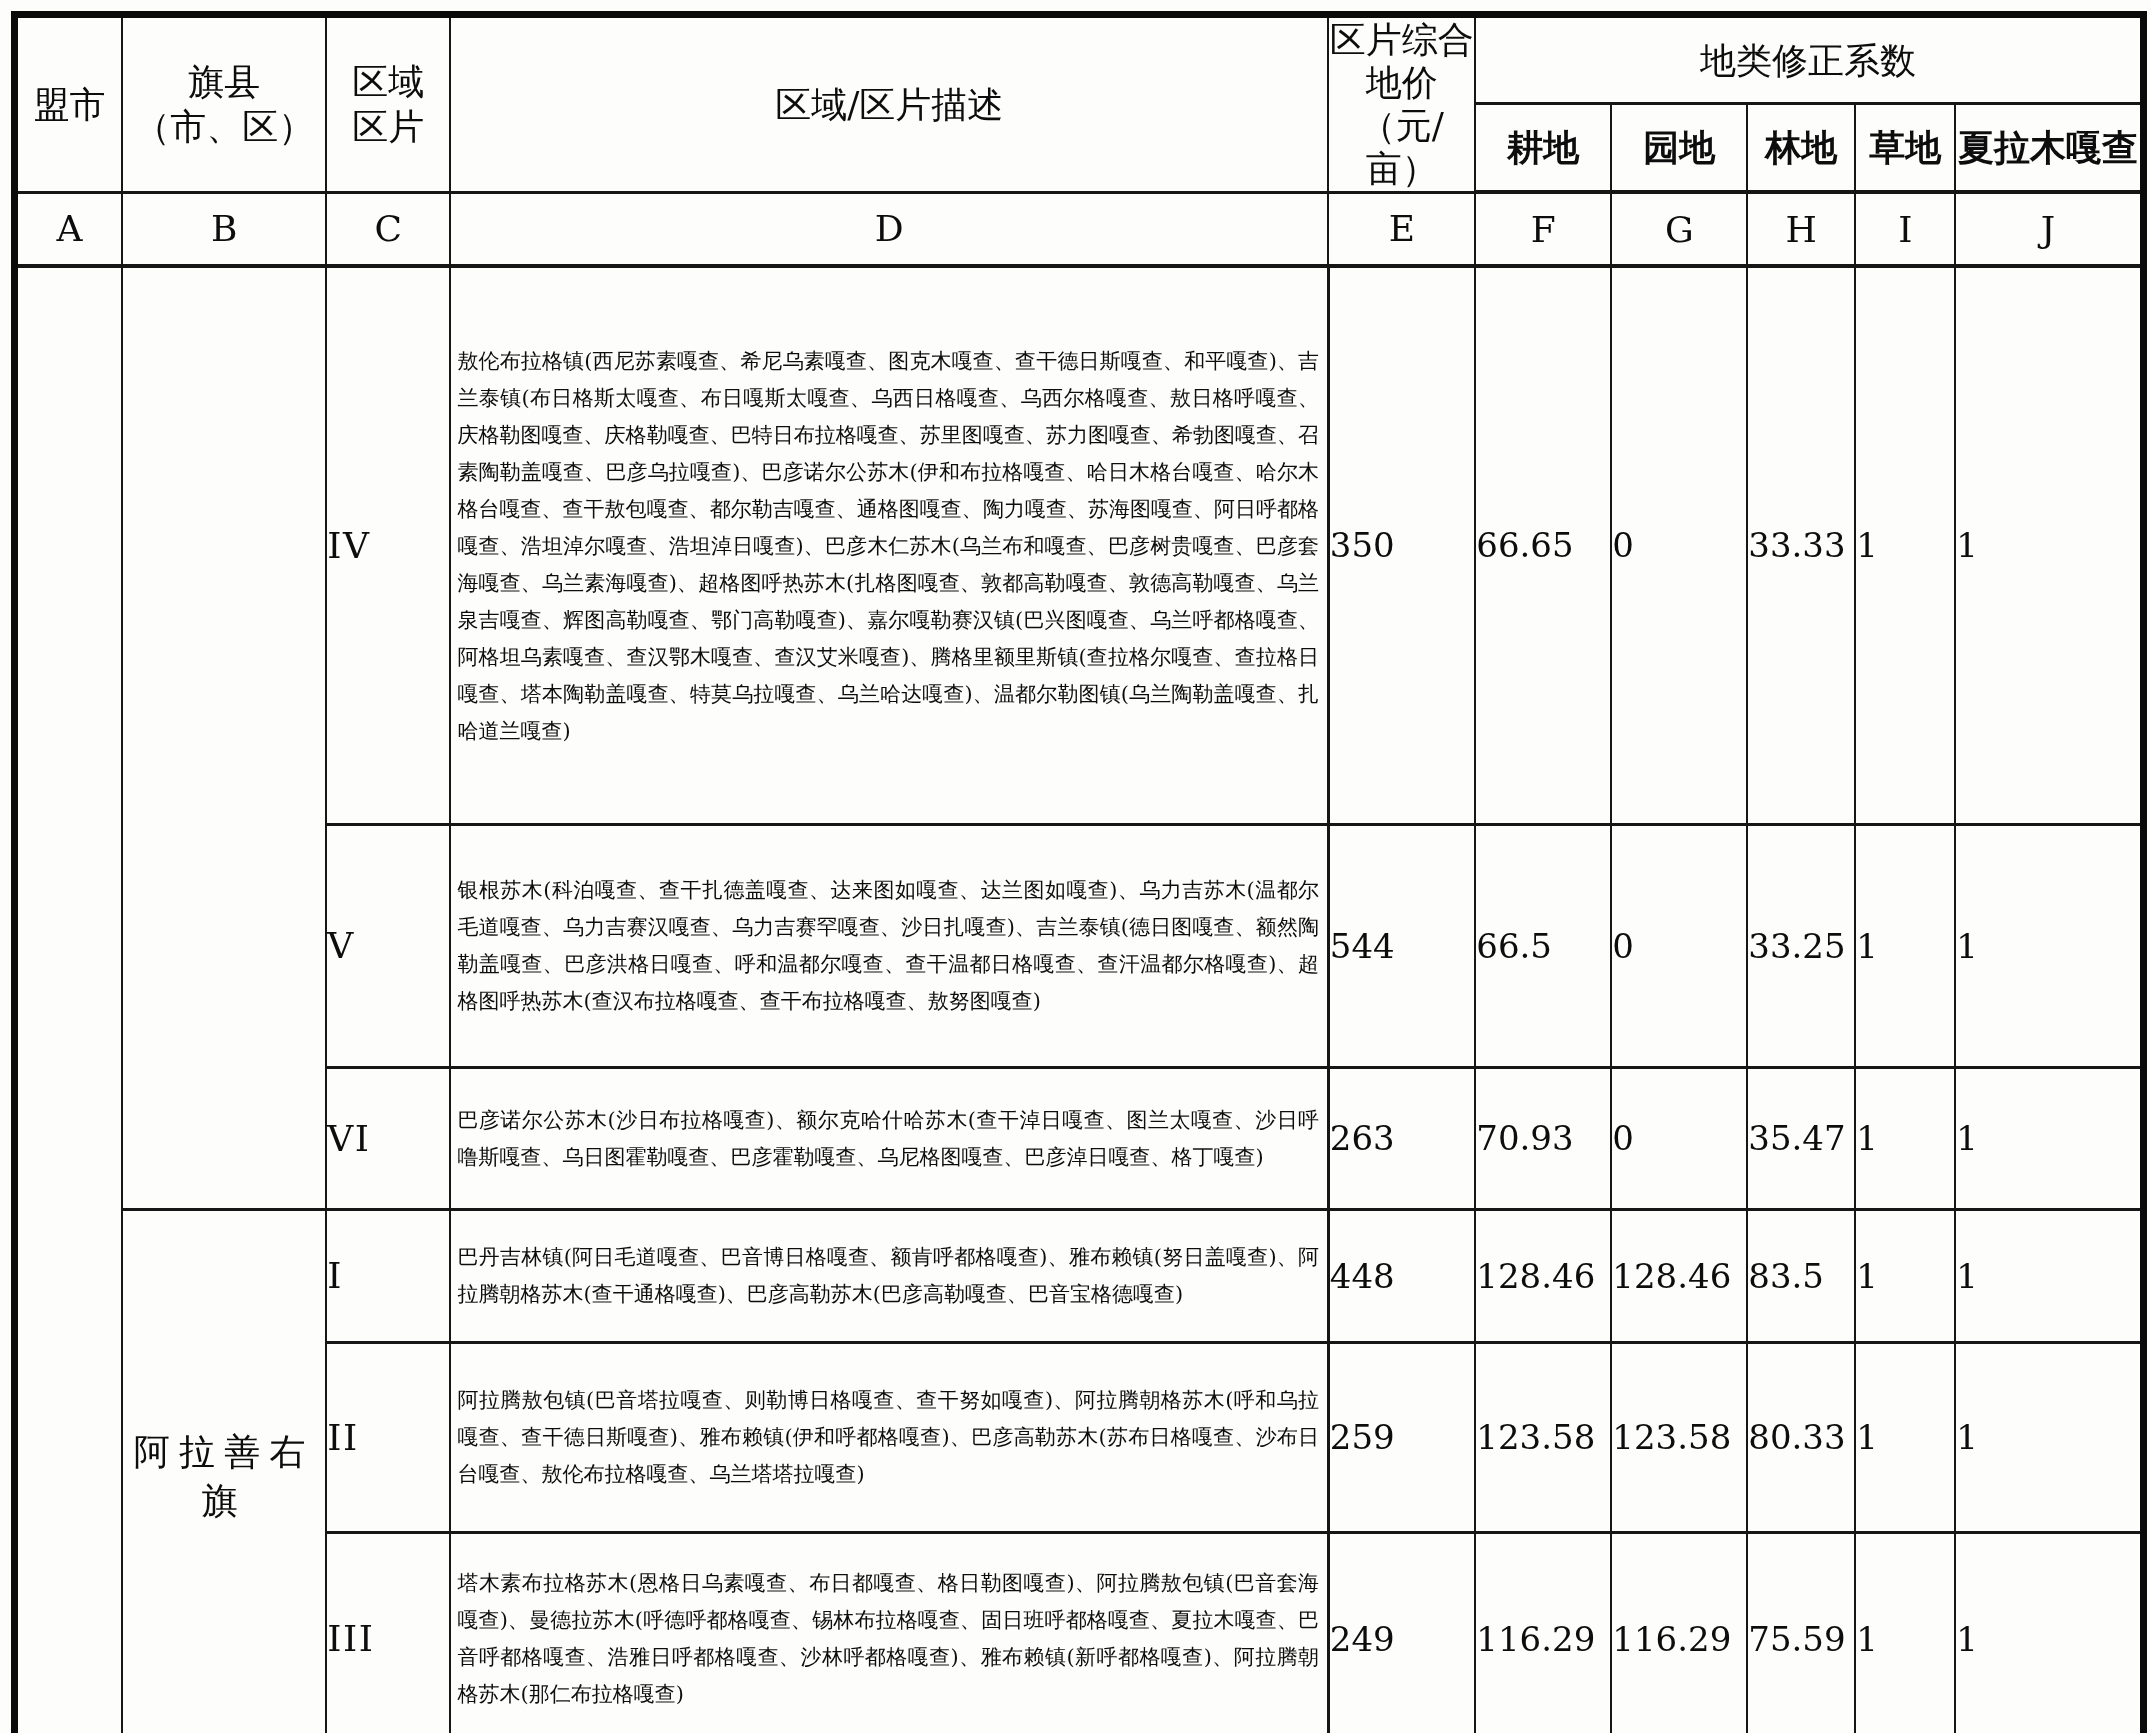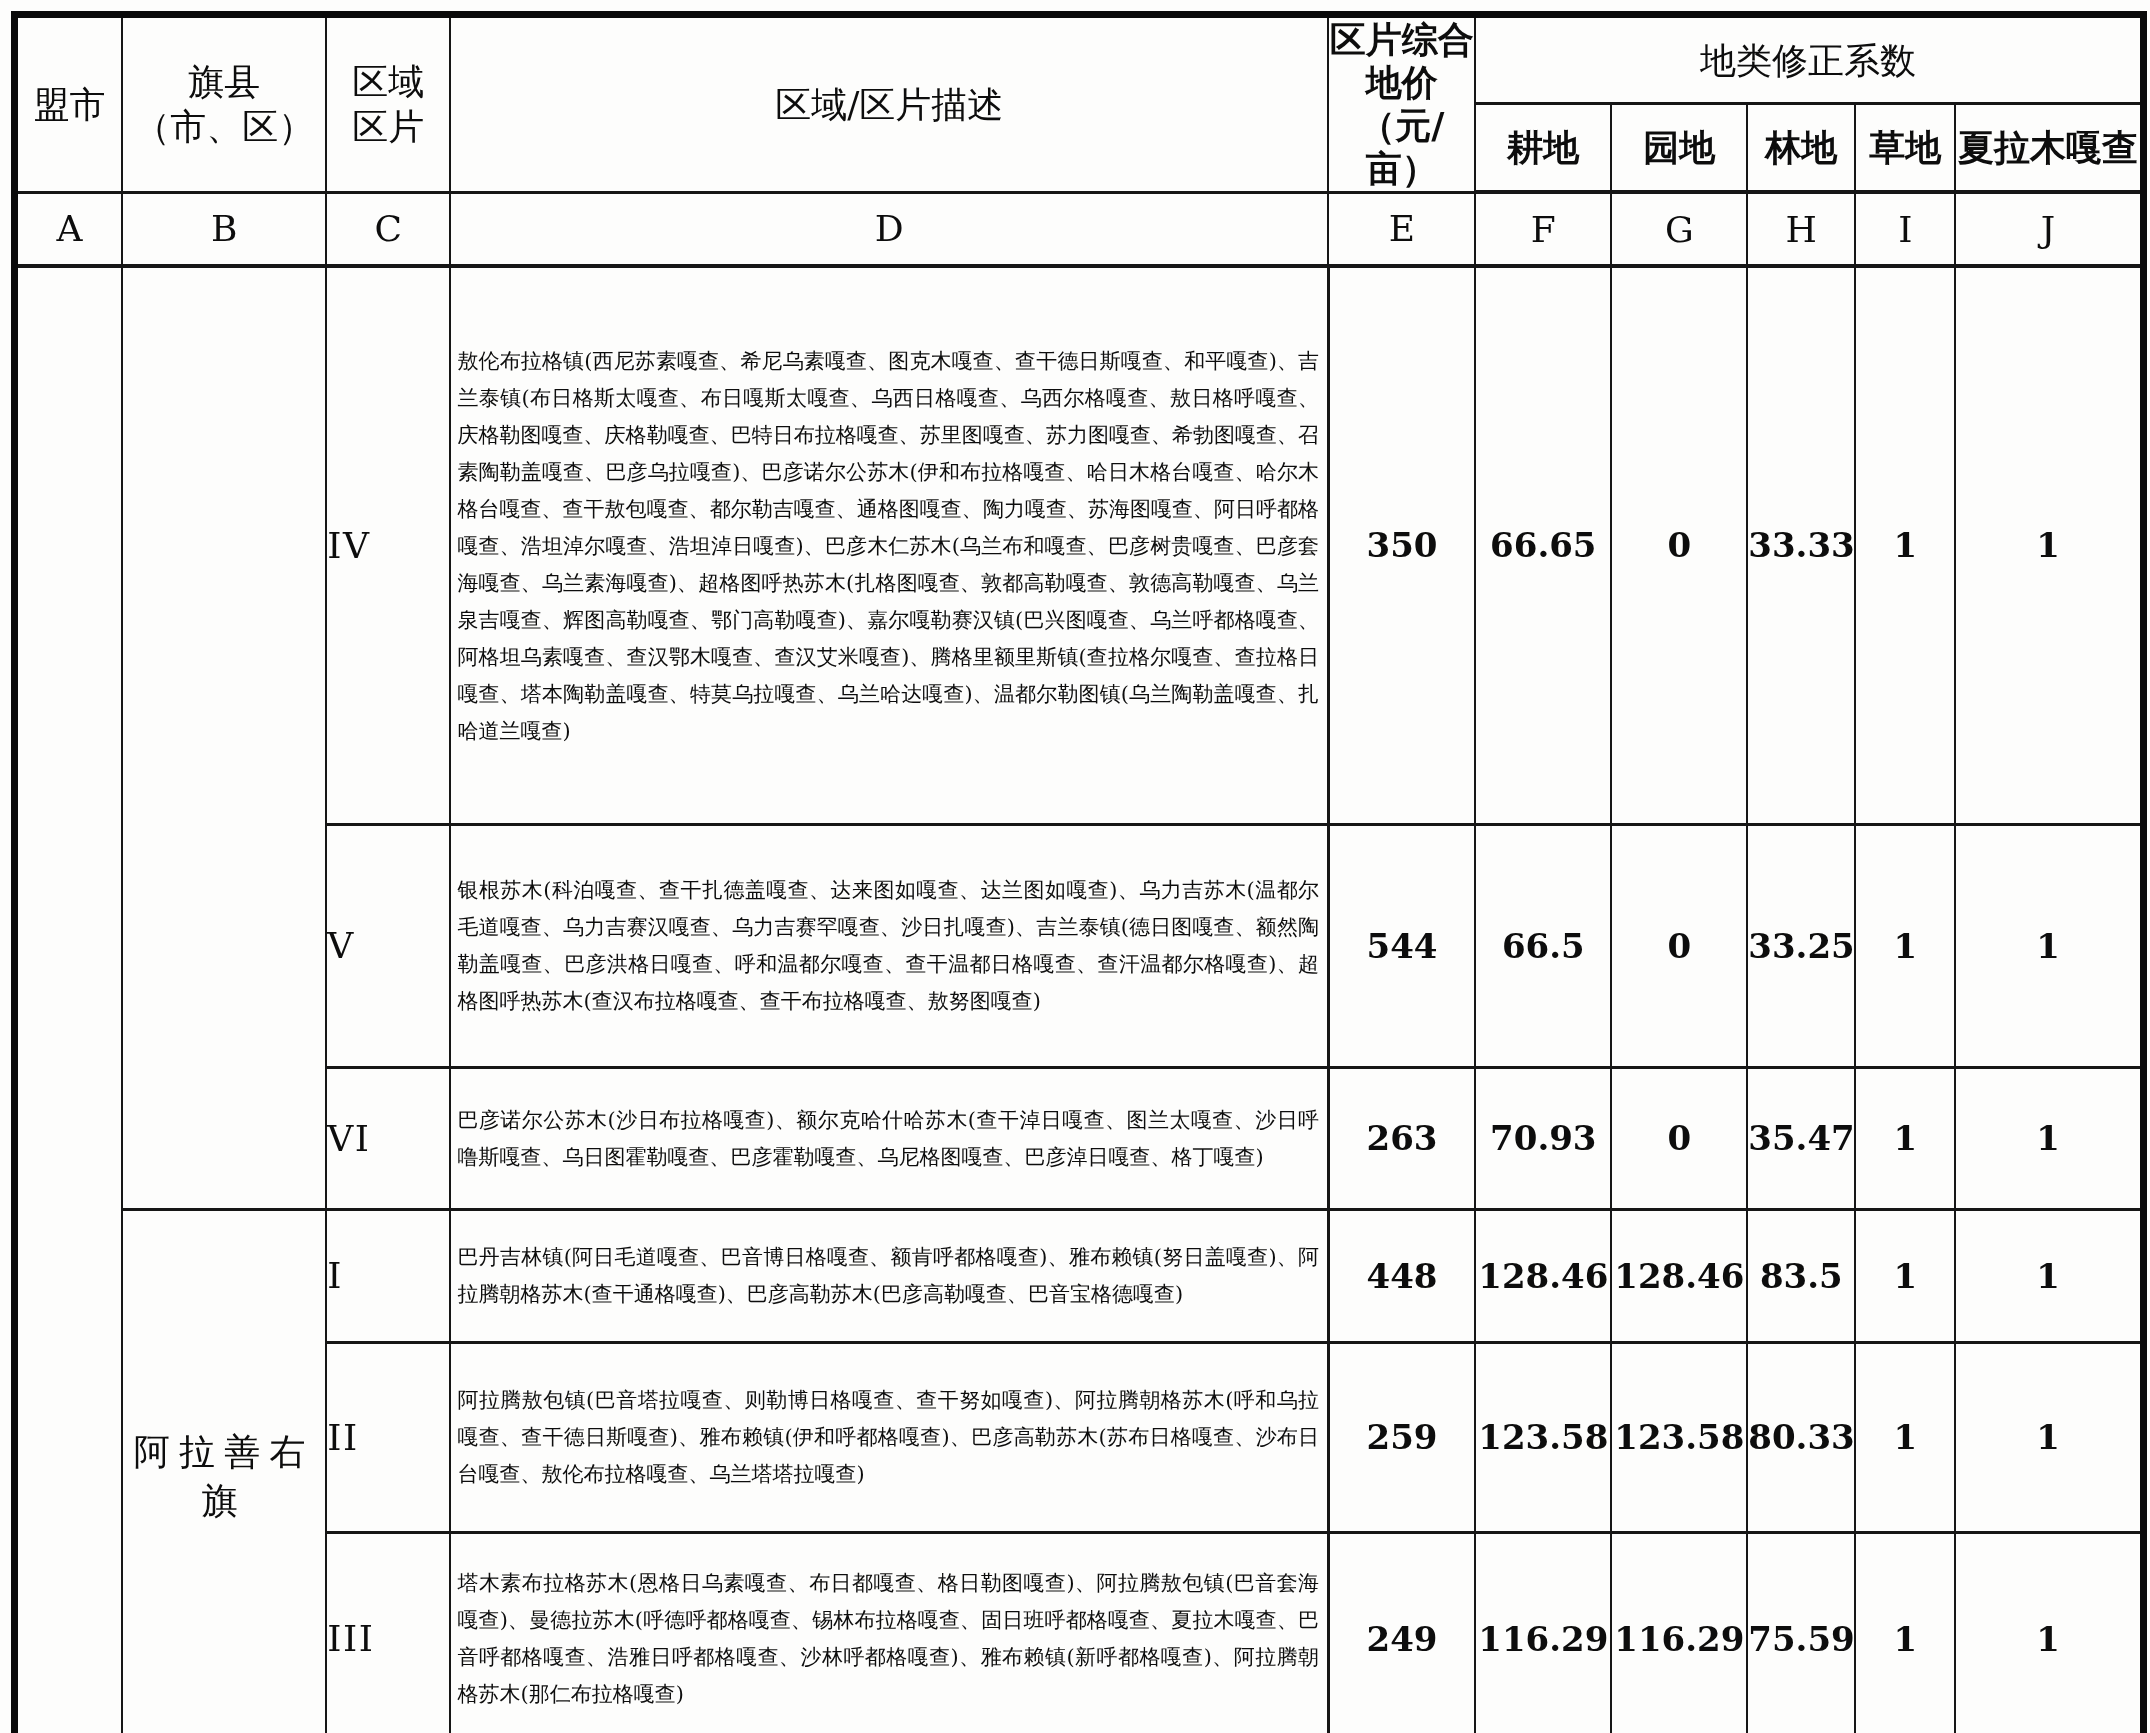--- a/index.html
+++ b/index.html
@@ -13,28 +13,28 @@
   
   col.cA{width:108px;} col.cB{width:204px;} col.cC{width:124px;} col.cD{width:878px;}
   col.cE{width:147px;} col.cF{width:136px;} col.cG{width:136px;} col.cH{width:108px;}
   col.cI{width:100px;} col.cJ{width:188px;}
   
   tr.h1{height:80px;} tr.h2{height:79px;} tr.h3{height:74px;}
   th.hd{font-size:36px;text-align:center;line-height:1.25;}
   tr.h1 th{border-bottom-width:3.9px;}
   tr.h2 th{border-bottom-width:4.6px;font-weight:bold;}
   tr.h3 th{border-bottom-width:4.6px;font-size:36px;}
-  th.price div{line-height:1.2;font-weight:bold;}
+  th.price div{line-height:1.2;}
   
   tr.rIV{height:558px;} tr.rV{height:243px;} tr.rVI{height:142px;}
   tr.rI{height:133px;} tr.rII{height:190px;} tr.rIII{height:215px;}
   td.zone{font-size:36px;text-align:left;letter-spacing:1.5px;border-bottom-width:3.1px;}
   td.desc{font-size:21px;line-height:37px;text-align:justify;text-justify:inter-ideograph;
           padding:7.7px 7.7px 6.2px 6.2px;vertical-align:middle;border-bottom-width:3.1px;border-right-width:3.9px;}
-  td.num{font-size:34px;text-align:center;border-bottom-width:3.1px;font-weight:bold;}
+  td.num{font-size:34px;border-bottom-width:3.1px;}
   td.county{font-size:36px;text-align:center;letter-spacing:9.3px;border-bottom-width:3.1px;}
   td.cellA{border-bottom-width:3.1px;}
   td.blank{border-bottom-width:3.1px;}
 </style>
 </head>
 <body>
 
 <div class="page">
   <table class="land">
     <colgroup>

